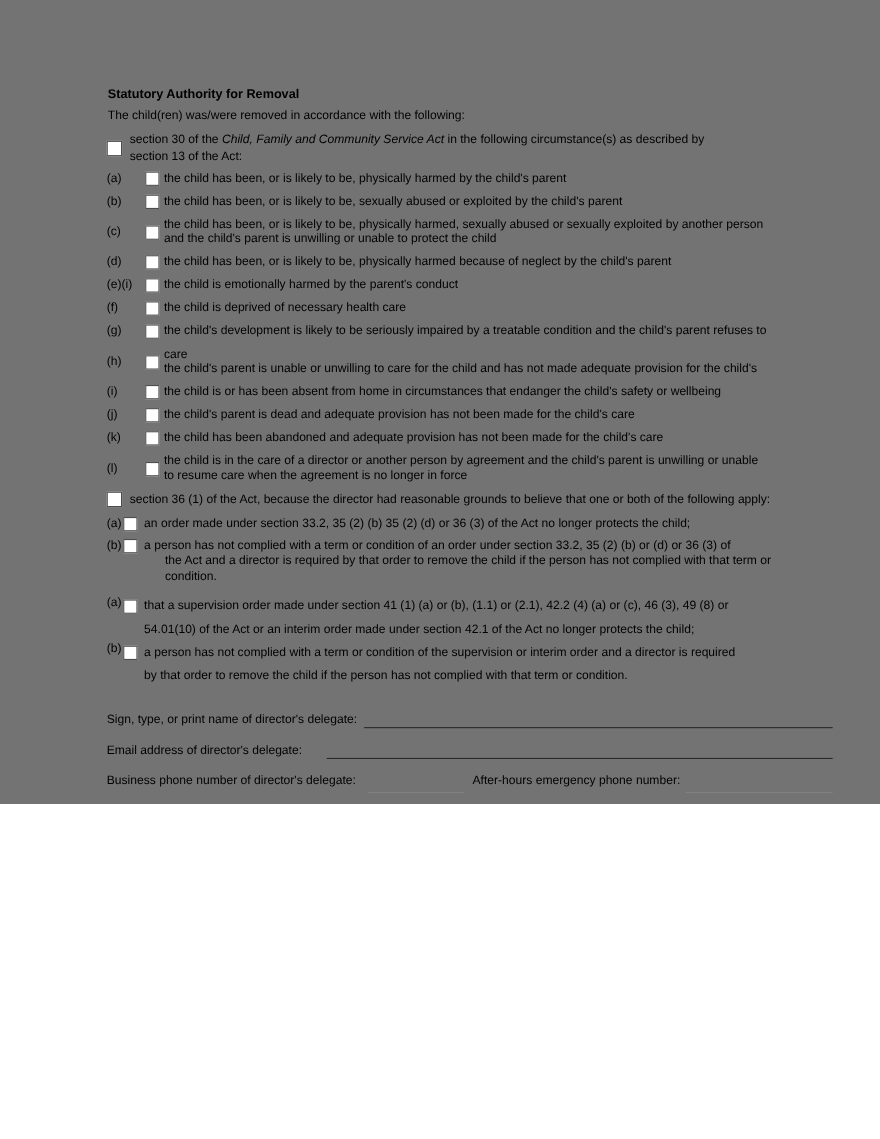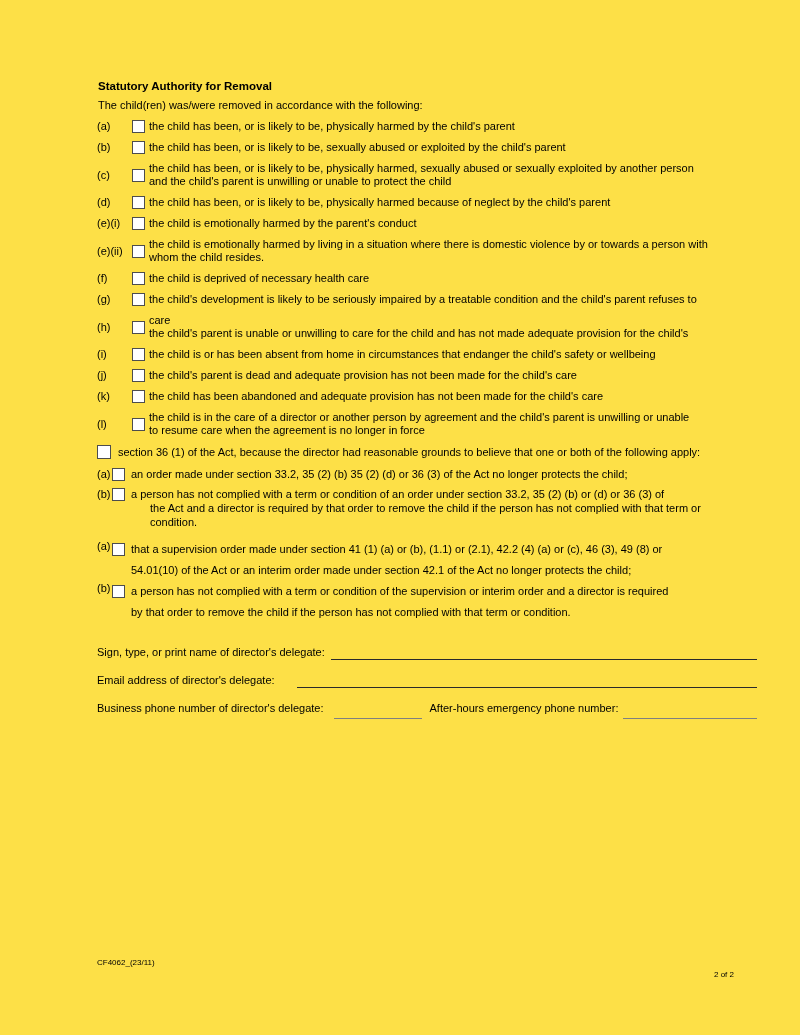--- a/index.html
+++ b/index.html
@@ -1,20 +1,20 @@
 <!DOCTYPE html>
 <html><head>
 <meta charset="utf-8">
 <style>
   * { margin:0; padding:0; box-sizing:border-box; }
   html,body { background:#ffffff; }
   .page {
     position:relative;
-    width:800px; height:1035px;
-    background:#fde047;
+    width:800px; height:731px;
+    background:#737373;
     font-family:"Liberation Sans", sans-serif;
     font-size:11px;
     color:#000000;
     overflow:hidden;
     text-decoration:underline;
   }
   .content { position:absolute; left:97px; top:80px; width:660px; }
 
   .heading { font-weight:bold; font-size:11.5px; margin-bottom:7px; margin-left:1px; }
   .intro   { margin-bottom:9px; margin-left:1px; }
@@ -73,20 +73,29 @@
 </style>
 </head>
 <body>
 
 <div class="page">
   <div class="content">
 
     <div class="heading">Statutory Authority for Removal</div>
     <div class="intro">The child(ren) was/were removed in accordance with the following:</div>
 
+    <div class="sec-head">
+      <span class="cb big"></span>
+      <div class="txt">
+        <div>
+          <span>section 30 of the </span><span class="italic">Child, Family and Community Service Act</span><span> in the following circumstance(s) as described by</span>
+        </div>
+        <div>section 13 of the Act:</div>
+      </div>
+    </div>
 
     <div class="item-row">
       <span class="id">(a)</span>
       <span class="cb"></span>
       <div class="txt">
           <div>the child has been, or is likely to be, physically harmed by the child's parent</div>
         </div>
     </div>
 
     <div class="item-row">
@@ -115,28 +124,20 @@
     </div>
 
     <div class="item-row">
       <span class="id">(e)(i)</span>
       <span class="cb"></span>
       <div class="txt">
           <div>the child is emotionally harmed by the parent's conduct</div>
         </div>
     </div>
 
-    <div class="item-row">
-      <span class="id">(e)(ii)</span>
-      <span class="cb"></span>
-      <div class="txt">
-        <div>the child is emotionally harmed by living in a situation where there is domestic violence by or towards a person with</div>
-        <div>whom the child resides.</div>
-      </div>
-    </div>
 
     <div class="item-row">
       <span class="id">(f)</span>
       <span class="cb"></span>
       <div class="txt">
           <div>the child is deprived of necessary health care</div>
         </div>
     </div>
 
     <div class="item-row">

